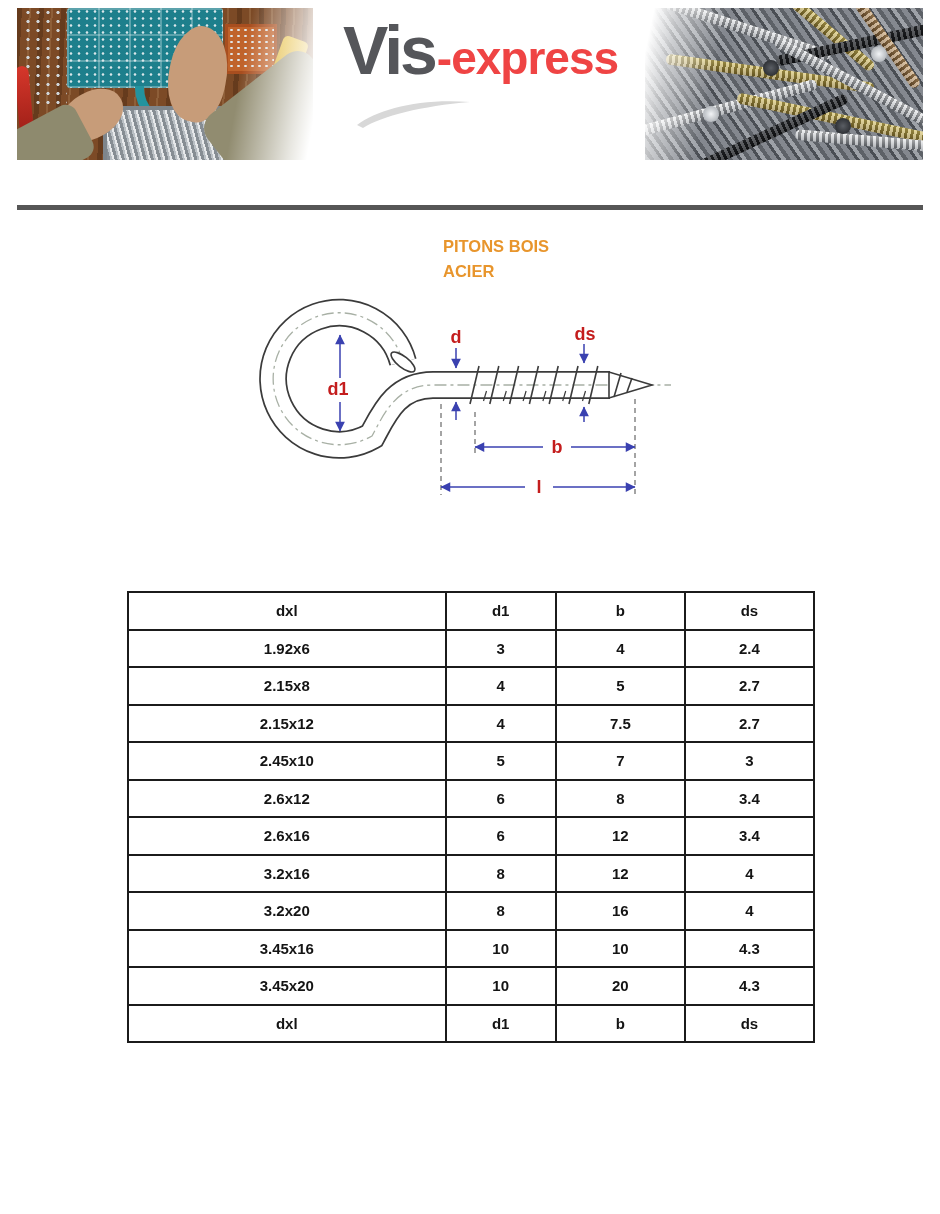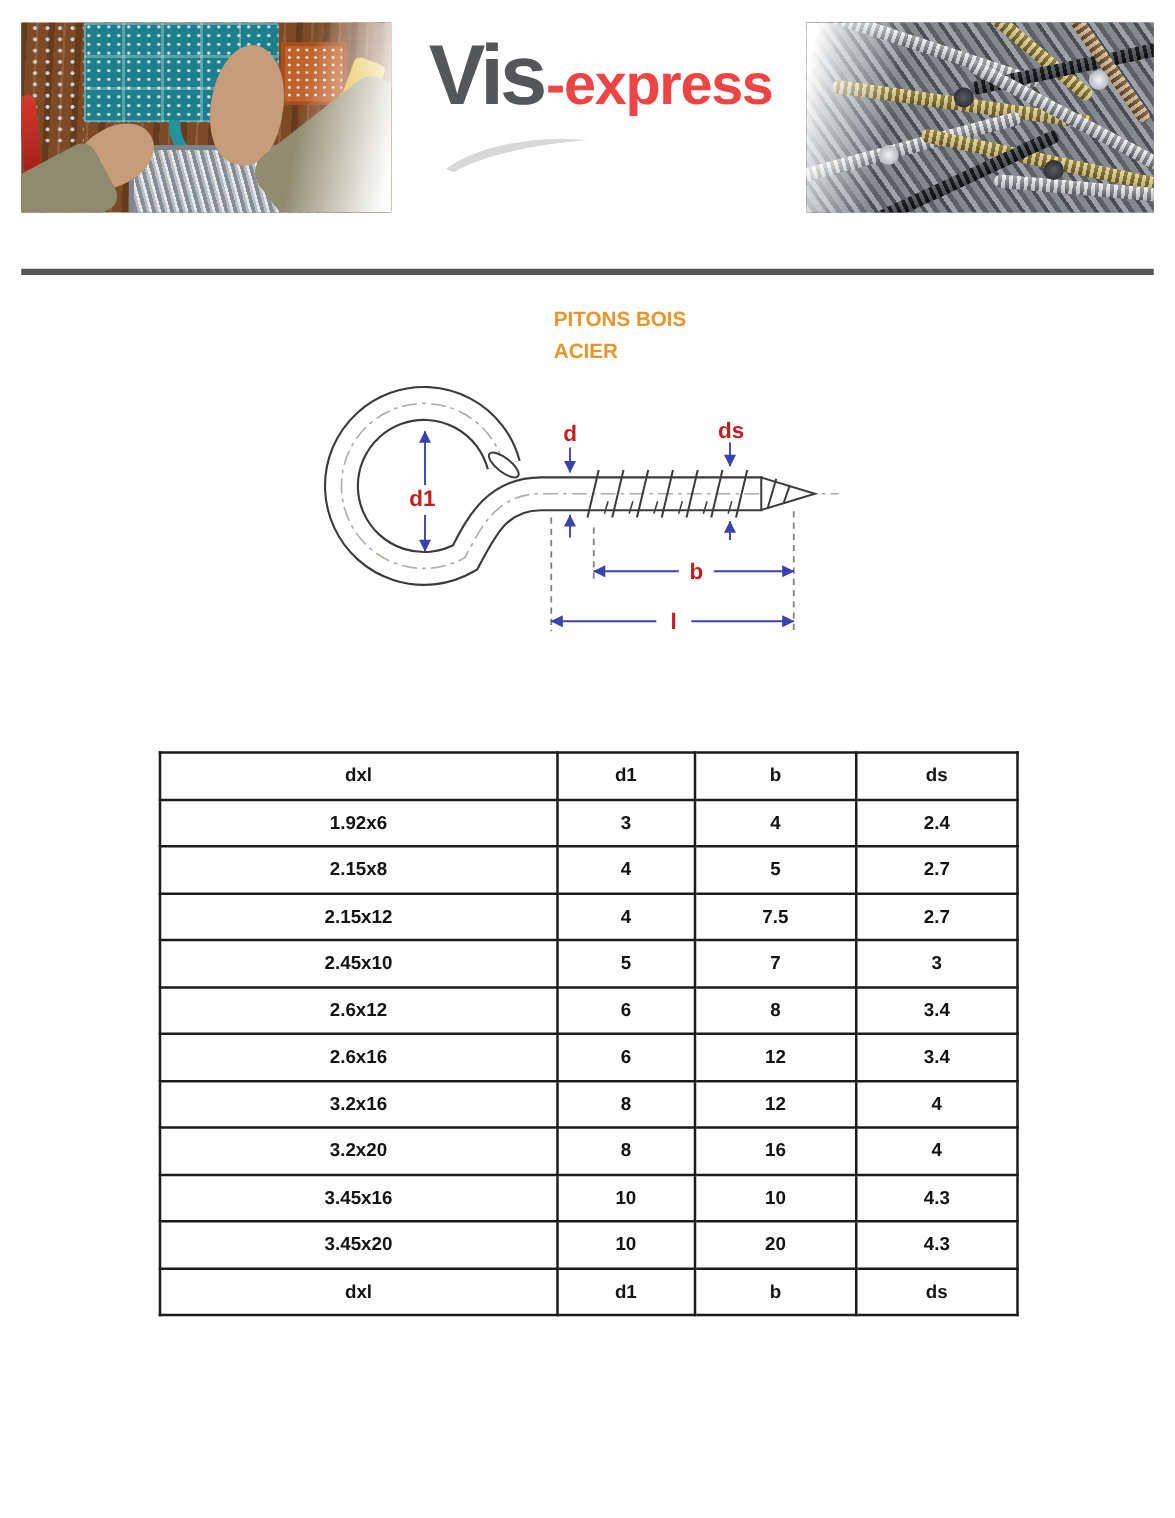--- a/index.html
+++ b/index.html
@@ -1,17 +1,17 @@
 <!DOCTYPE html>
 <html><head>
 <meta charset="utf-8">
 <style>
   html,body{margin:0;padding:0;background:#ffffff;}
   .page{
-    position:relative;width:940px;height:1136px;margin:10px auto;background:#ffffff;
+    position:relative;width:940px;height:1136px;margin:0 auto;background:#ffffff;
     overflow:hidden;font-family:"Liberation Sans",sans-serif;
   }
   
   .photo{position:absolute;top:8px;height:152px;overflow:hidden;}
   .photo-left{
     left:17px;width:296px;
     background:#7c4a26;
     background-image:repeating-linear-gradient(93deg,
       rgba(50,25,8,.30) 0 5px, rgba(0,0,0,0) 5px 12px,
       rgba(255,220,170,.14) 12px 14px, rgba(0,0,0,0) 14px 22px);

